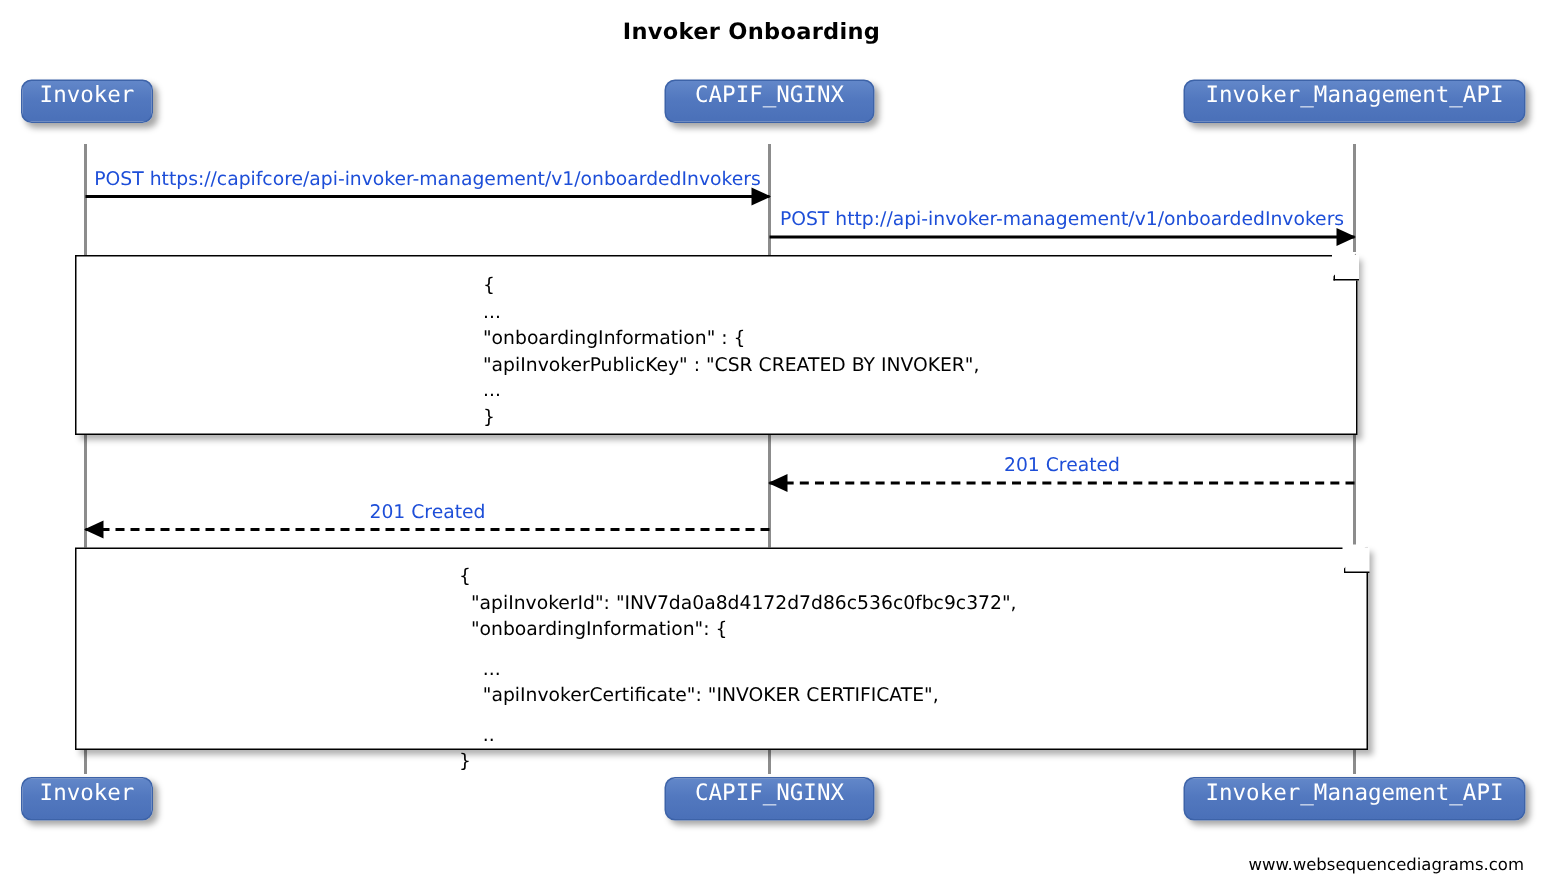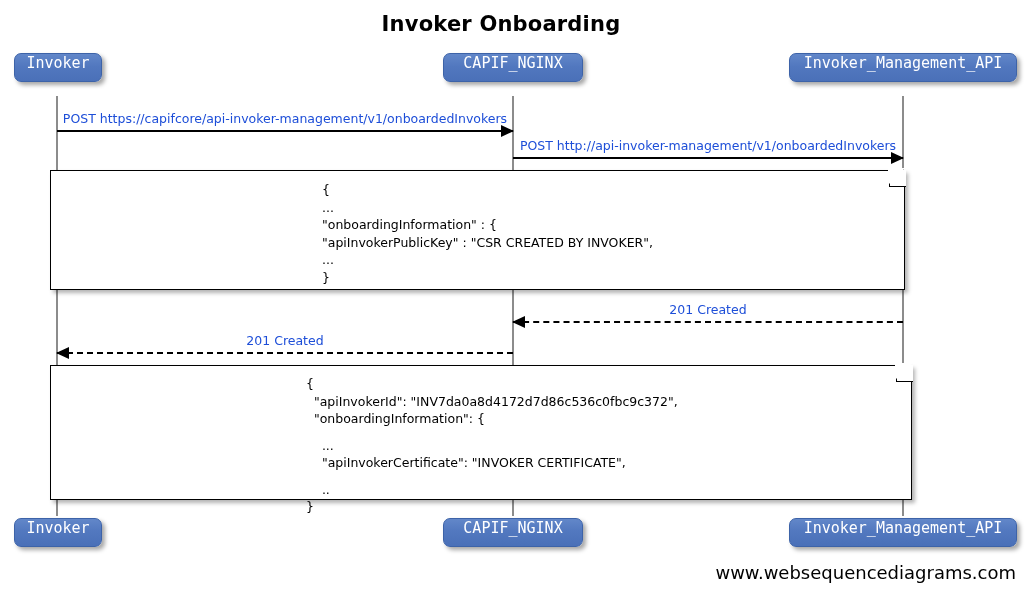--- a/index.html
+++ b/index.html
@@ -20,21 +20,21 @@
     height: 593px;
   }
 
   
   .diagram-title {
     position: absolute;
     left: 0;
     top: 12px;
     width: 1002px;
     text-align: center;
-    font-size: 21px;
+    font-size: 15px;
     font-weight: bold;
     color: #000000;
     letter-spacing: 0.2px;
   }
 
   
   .lifeline {
     position: absolute;
     width: 2px;
     background: #8c8c8c;
@@ -150,21 +150,21 @@
     color: #000000;
     line-height: 17.5px;
     white-space: pre;
   }
 
   
   .footer {
     position: absolute;
     right: 14px;
     bottom: 10px;
-    font-size: 18px;
+    font-size: 11px;
     color: #000000;
   }
 </style>
 </head>
 <body>
 
 <div id="canvas">
 
   <div class="diagram-title">Invoker Onboarding</div>
 

